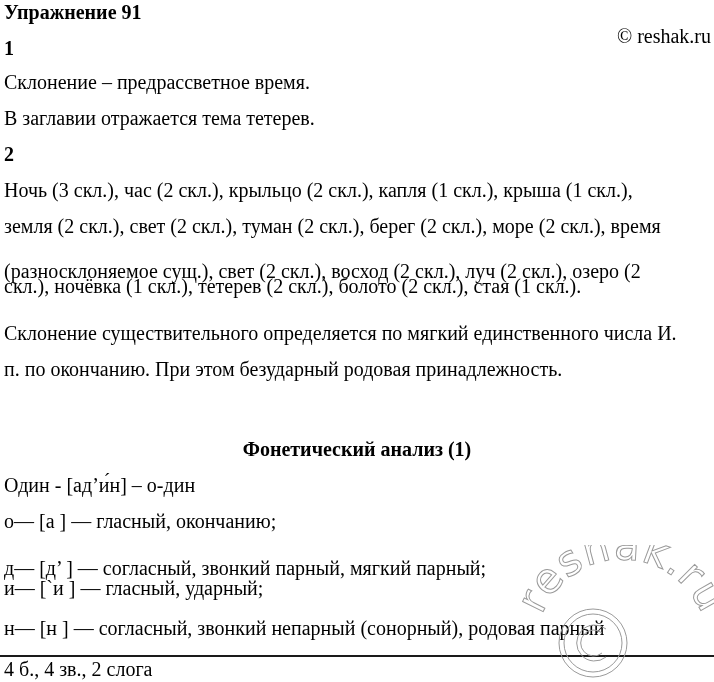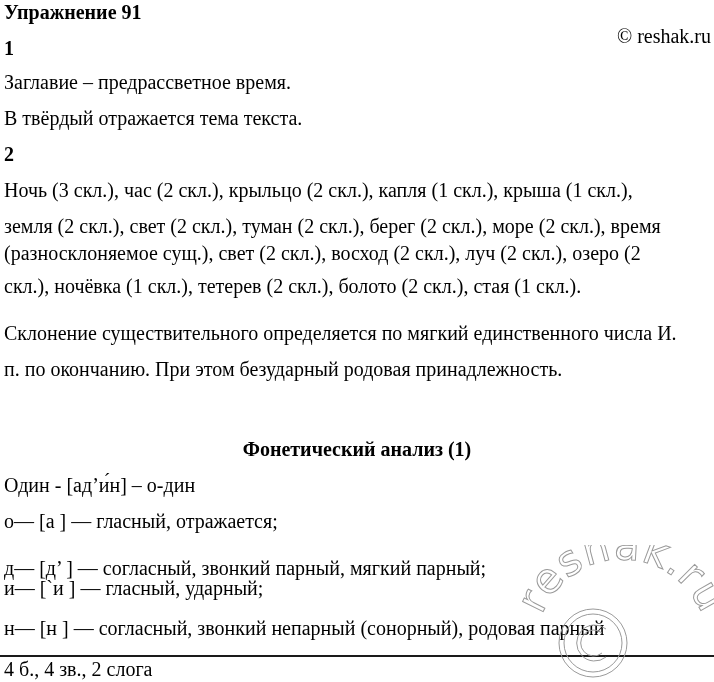--- a/index.html
+++ b/index.html
@@ -57,34 +57,34 @@
       pointer-events: none;
     }
   </style>
 </head>
 <body>
 
 <div class="line bold title">Упражнение 91</div>
 <div class="copyright">© reshak.ru</div>
 
 <div class="line bold" style="top:36px">1</div>
-<div class="line" style="top:70px">Заглавие – предрассветное время.</div>
-<div class="line" style="top:106px">В твёрдый отражается тема текста.</div>
+<div class="line" style="top:70px">Склонение – предрассветное время.</div>
+<div class="line" style="top:106px">В заглавии отражается тема тетерев.</div>
 
 <div class="line bold" style="top:142px">2</div>
 <div class="line" style="top:178px">Ночь (3 скл.), час (2 скл.), крыльцо (2 скл.), капля (1 скл.), крыша (1 скл.),</div>
 <div class="line" style="top:214px">земля (2 скл.), свет (2 скл.), туман (2 скл.), берег (2 скл.), море (2 скл.), время</div>
-<div class="line" style="top:241px">(разносклоняемое сущ.), свет (2 скл.), восход (2 скл.), луч (2 скл.), озеро (2</div>
+<div class="line" style="top:259px">(разносклоняемое сущ.), свет (2 скл.), восход (2 скл.), луч (2 скл.), озеро (2</div>
 <div class="line" style="top:274px">скл.), ночёвка (1 скл.), тетерев (2 скл.), болото (2 скл.), стая (1 скл.).</div>
 <div class="line" style="top:321px">Склонение существительного определяется по мягкий единственного числа И.</div>
 <div class="line" style="top:357px">п. по окончанию. При этом безударный родовая принадлежность.</div>
 
 <div class="centered" style="top:437px">Фонетический анализ (1)</div>
 <div class="line" style="top:473px">Один - [ад’и́н] – о-дин</div>
-<div class="line" style="top:509px">о— [а ] — гласный, отражается;</div>
+<div class="line" style="top:509px">о— [а ] — гласный, окончанию;</div>
 <div class="line" style="top:556px">д— [д’ ] — согласный, звонкий парный, мягкий парный;</div>
 <div class="line" style="top:576px">и— [`и ] — гласный, ударный;</div>
 <div class="line" style="top:616px">н— [н ] — согласный, звонкий непарный (сонорный), родовая парный</div>
 
 <div class="rule"></div>
 
 <div class="line" style="top:657px">4 б., 4 зв., 2 слога</div>
 
 <svg class="watermark" viewBox="0 0 194 137" xmlns="http://www.w3.org/2000/svg">
   <defs>

